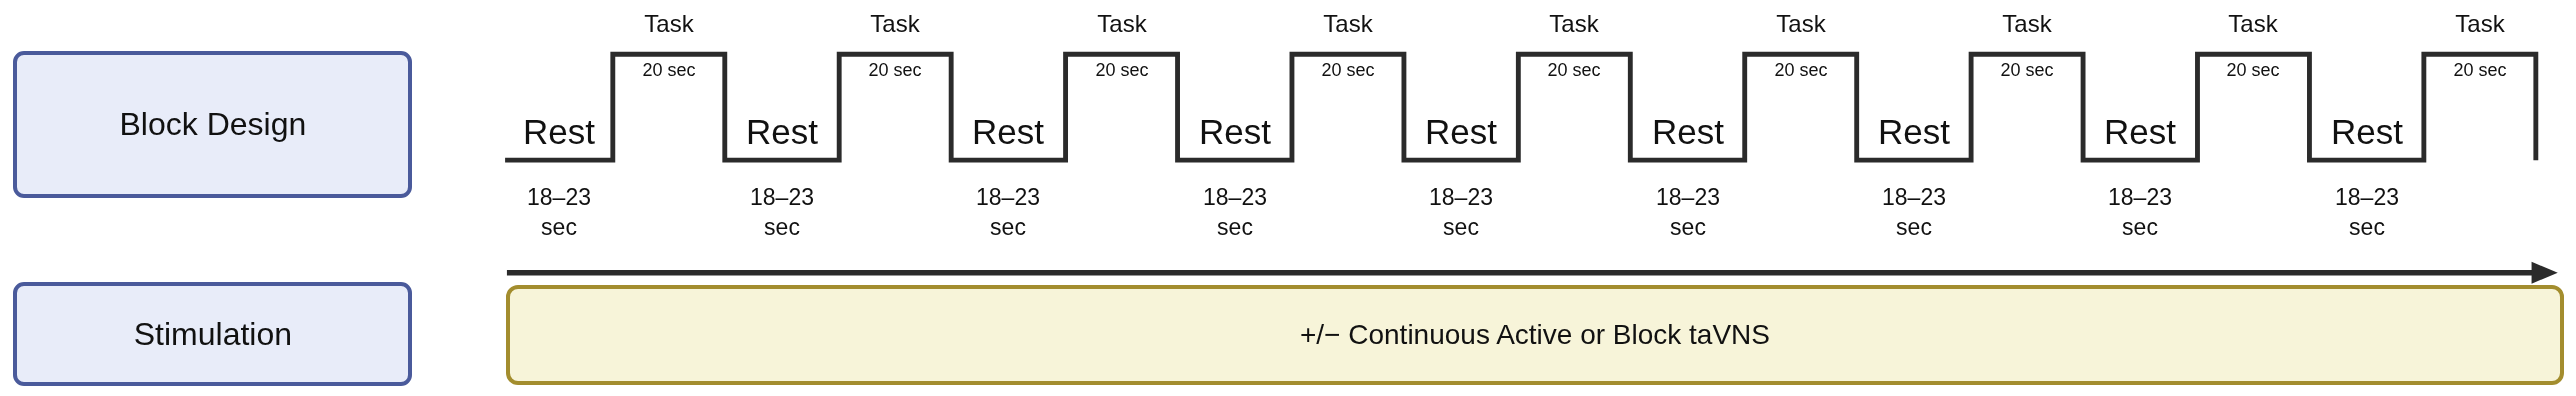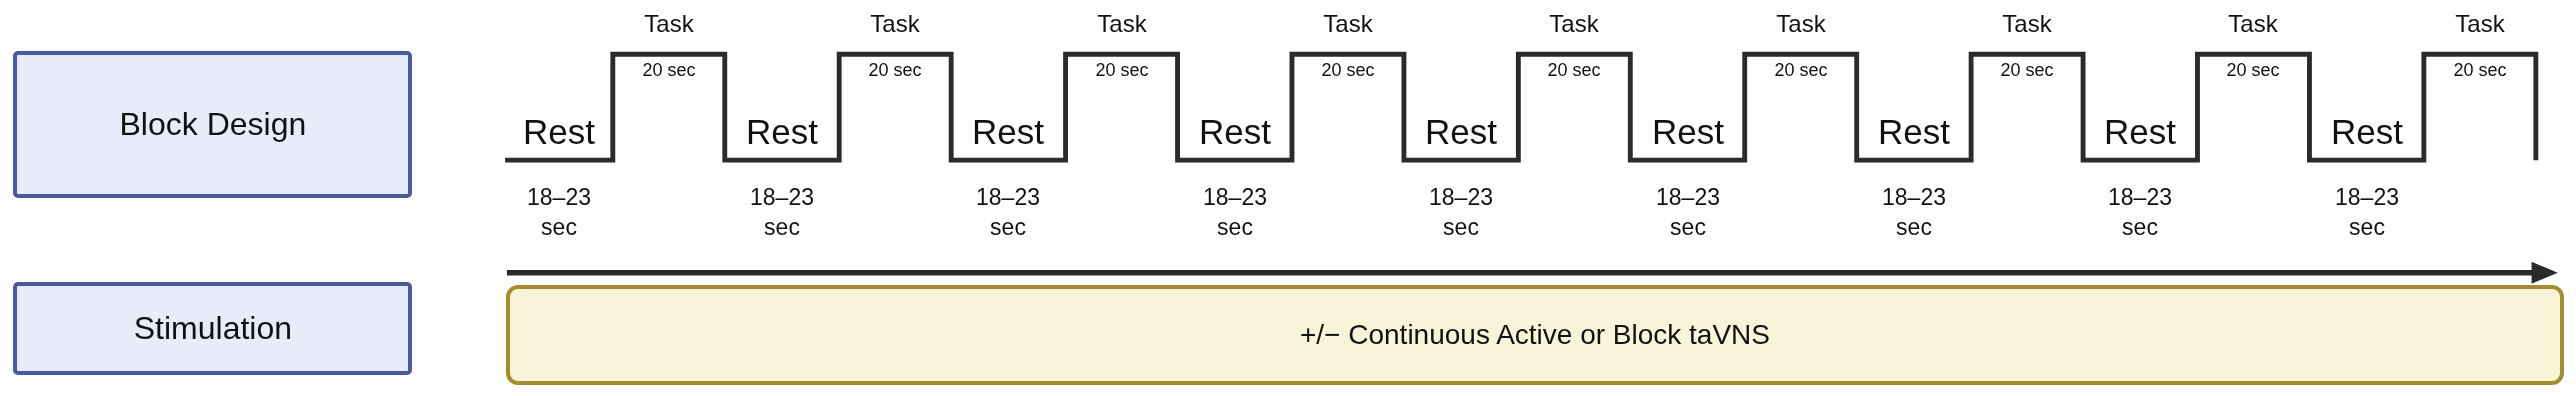--- a/index.html
+++ b/index.html
@@ -18,27 +18,27 @@
     font-family:"Liberation Sans", sans-serif;
     color:var(--text-color);
     overflow:hidden;
   }
   .side-box{
     position:absolute;
     left:13.4px;width:399px;
     box-sizing:border-box;
     background:var(--box-fill);
     border:4.3px solid var(--box-border);
-    border-radius:5px;
+    border-radius:11px;
     display:flex;align-items:center;justify-content:center;
     font-size:32px;
     color:var(--text-color);
   }
   #box-block-design{top:51px;height:147px;}
-  #box-stimulation{top:282px;height:93px;}
+  #box-stimulation{top:282px;height:104px;}
   #wave-svg,#arrow-svg{position:absolute;left:0;top:0;width:2576px;height:397px;}
   #wave-labels{position:absolute;left:0;top:0;width:2576px;height:397px;pointer-events:none;}
   .wv{
     position:absolute;
     transform:translateX(-50%);
     white-space:nowrap;
     text-align:center;
     color:var(--text-color);
   }
   .lbl-task{top:4.9px;font-size:24px;line-height:38px;}

